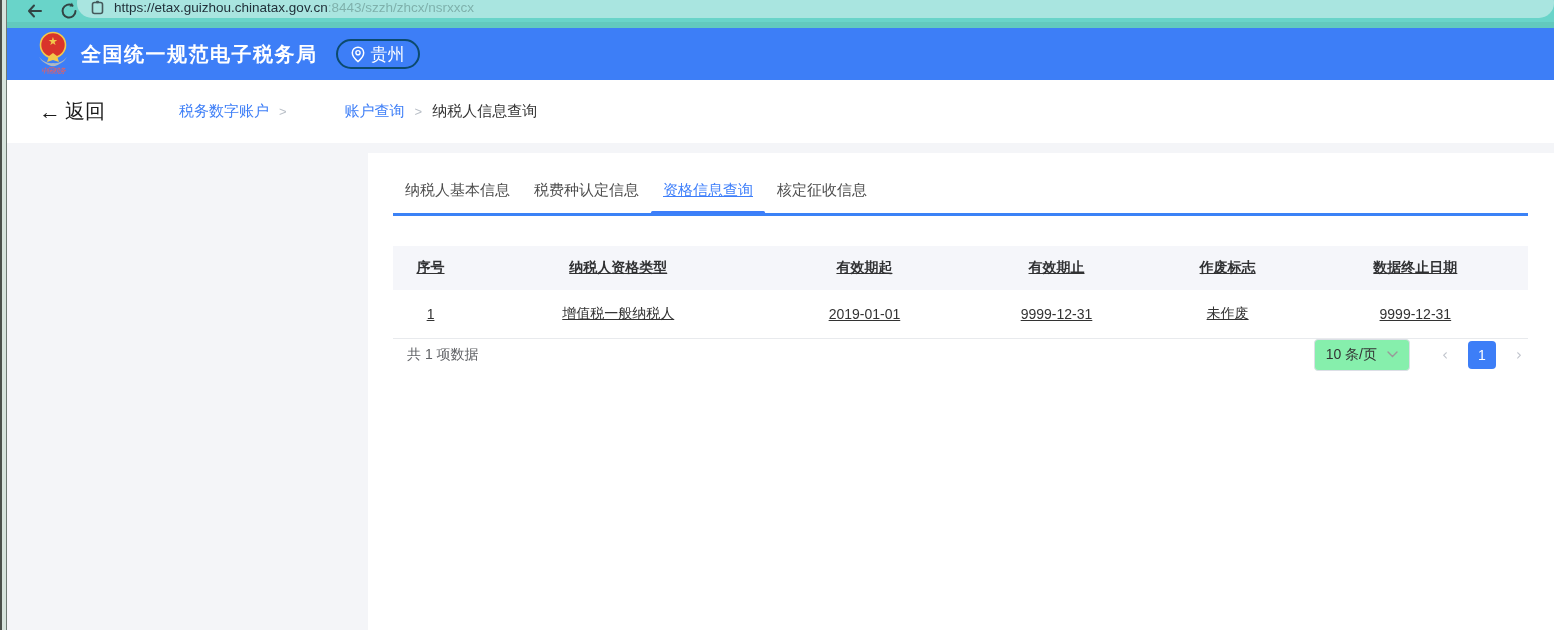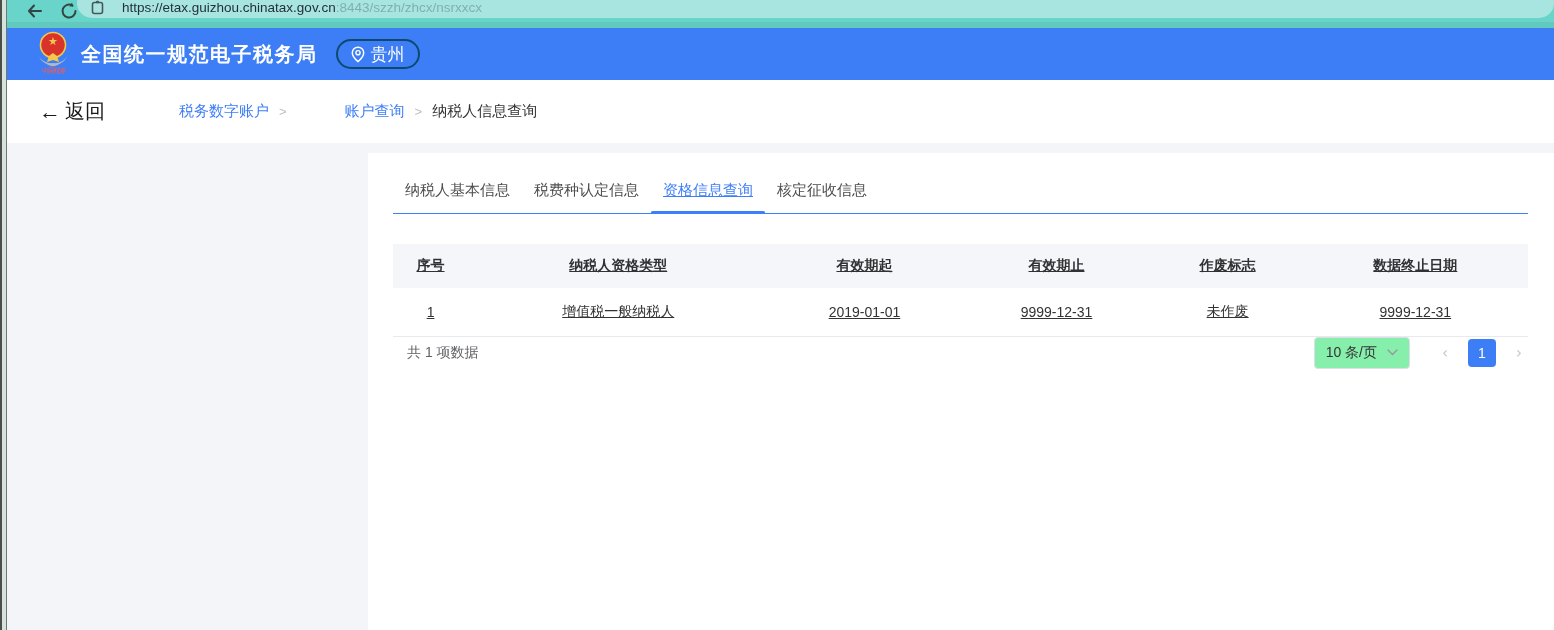--- a/index.html
+++ b/index.html
@@ -12,21 +12,21 @@
 
   .col { flex:1; display:flex; flex-direction:column; min-width:0; }
 
   
   .toolbar { position:relative; height:22px; background:#69D4C9; flex:none; }
   .tb-icon { position:absolute; top:1px; width:20px; height:20px; cursor:pointer; }
   .tb-back { left:18px; }
   .tb-refresh { left:52px; }
   .address-pill { position:absolute; left:70px; right:0; top:-12px; height:30px; background:#A9E5E0; border-radius:15px; display:flex; align-items:flex-end; padding:0 0 2px 14px; }
   .addr-inner { display:flex; align-items:center; gap:10px; height:18px; }
-  .url { font-size:13.5px; white-space:nowrap;margin-left:8px; }
+  .url { font-size:13.5px; white-space:nowrap; }
   .url .dom { color:#22313a; }
   .url .path { color:#7fb1ac; }
   .strip { height:6px; background:#62C9BE; flex:none; }
 
   
   .site-header { height:52px; background:#3D7EF7; display:flex; align-items:center; padding-left:28px; flex:none; }
   .emblem { width:36px; height:46px; margin-right:10px; position:relative; flex:none; }
   .emblem-caption { position:absolute; left:0; right:0; bottom:1px; text-align:center; font-size:7px; color:#ff5a4d; font-style:italic; letter-spacing:-1px; white-space:nowrap; }
   .site-title { color:#fff; font-size:20px; font-weight:bold; letter-spacing:1.5px; white-space:nowrap; }
   .loc-pill { margin-left:18px; height:30px; border:2px solid #0c4a6e; border-radius:16px; display:flex; align-items:center; gap:6px; padding:0 13px; cursor:pointer; }
@@ -38,21 +38,21 @@
   .back-arrow { font-size:22px; line-height:1; }
   .crumbs { margin-left:26px; font-size:15px; display:flex; align-items:center; }
   .crumb-link { color:#3D7EF7; cursor:pointer;margin-left:48px; }
   .crumb-sep { color:#b9bfc7; margin:0 10px; font-size:13px; }
   .crumb-current { color:#333; }
 
   
   .content { flex:1; background:#F4F5F8; position:relative; }
   .panel { position:absolute; left:361px; top:10px; right:0; bottom:0; background:#fff; padding:14px 26px 0 25px; }
 
-  .tabs { display:flex; border-bottom:1px solid #3b82f6; }
+  .tabs { display:flex; border-bottom:3px solid #3b82f6; }
   .tab { padding:0 12px; height:46px; line-height:46px; font-size:15px; color:#4d4d4d; cursor:pointer; position:relative; white-space:nowrap; }
   .tab.active { color:#3D7EFA;text-decoration:underline; }
   .tab.active::after { content:""; position:absolute; left:0; right:0; bottom:-1px; height:3px; background:#3D7EFA; border-radius:2px; }
 
   .data-table { width:100%; border-collapse:collapse; margin-top:30px; font-size:14px; text-align:center;text-decoration:underline; }
   .data-table thead tr { background:#F5F6FA; height:44px; }
   .data-table th { font-weight:bold; color:#303133; }
   .data-table tbody tr { height:48px; }
   .data-table td { color:#333; border-bottom:1px solid #E8EAED; }
 

